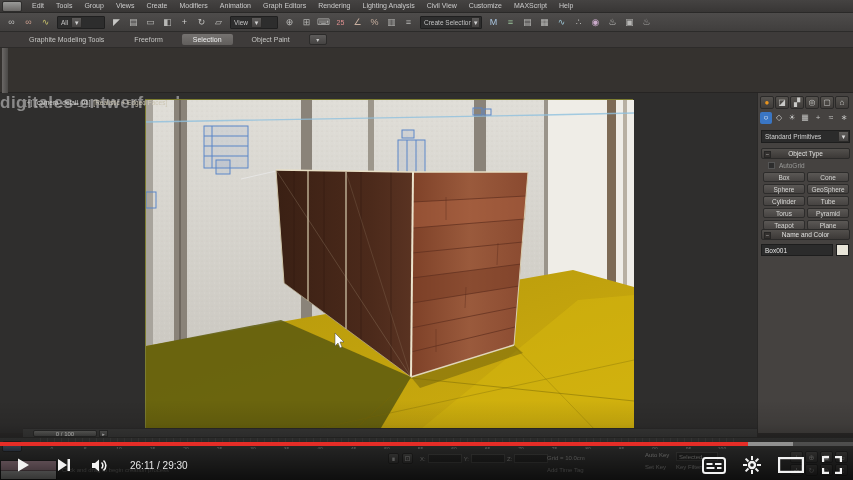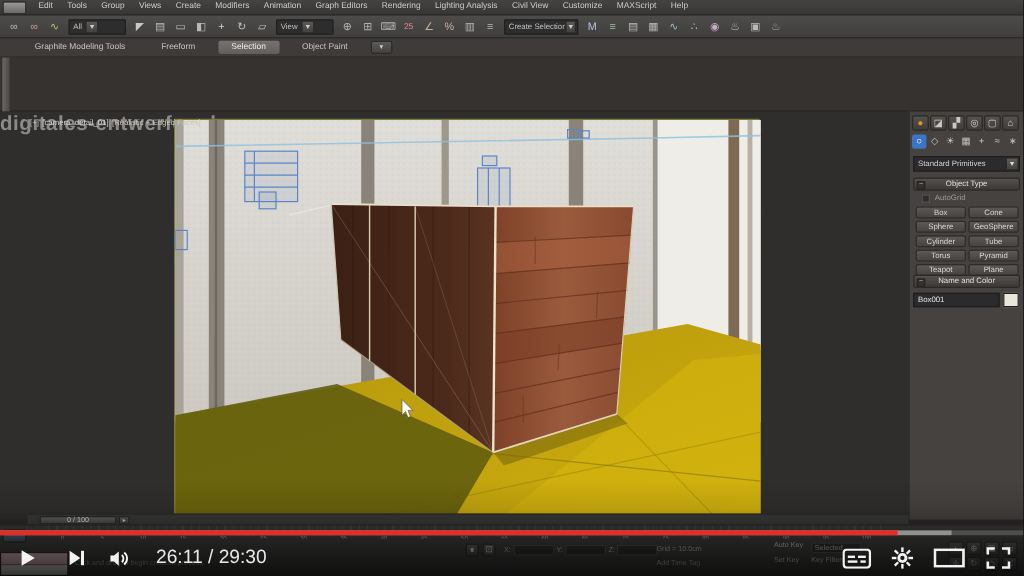--- a/index.html
+++ b/index.html
@@ -113,21 +113,21 @@
     border-radius:2px; color:#a9a9a7; font-size:7px; line-height:11px; text-align:center; }
 
   
   #yt-gradient { left:0; top:400px; width:853px; height:80px;
     background:linear-gradient(rgba(0,0,0,0),rgba(0,0,0,.1) 30%,rgba(0,0,0,.75)); pointer-events:none; z-index:8; }
   #yt-progress { left:0; top:442px; width:853px; height:4px; background:rgba(255,255,255,.18); z-index:10; }
   #yt-buffered { left:0; top:0; height:4px; background:rgba(255,255,255,.38); }
   #yt-played { left:0; top:0; height:4px; }
   #yt-controls { left:0; top:450px; width:853px; height:30px; display:flex; align-items:center; z-index:11; }
   .yt-btn { display:flex; align-items:center; justify-content:center; height:26px; }
-  #yt-time { color:#e8e8e8; font-size:16px; margin-left:12px; white-space:nowrap;text-align:center; }
+  #yt-time { color:#e8e8e8; font-size:10px; margin-left:12px; white-space:nowrap;text-align:center; }
   #yt-spacer { flex:1; }
 </style>
 </head>
 <body>
 
 <div id="stage">
 
   <div id="menubar" class="abs">
     <div id="app-logo"></div>
 

